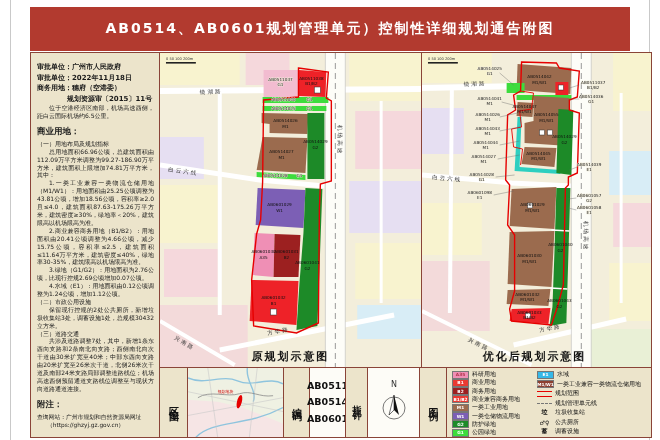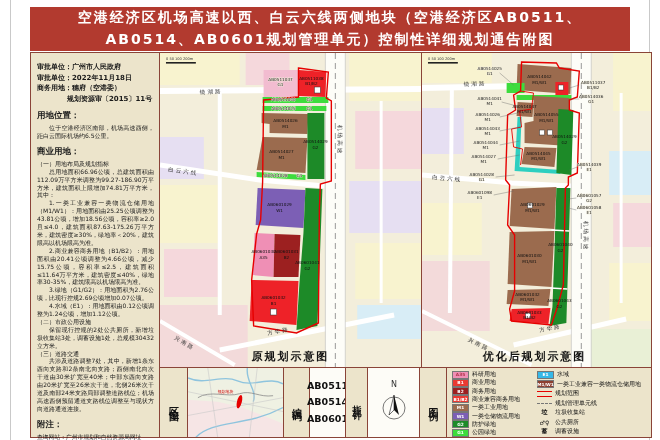--- a/index.html
+++ b/index.html
@@ -50,33 +50,31 @@
   .lg-lbl{font-size:6px;color:#111;white-space:nowrap;}
 </style>
 </head>
 <body>
 
 <div id="page">
   <div class="edge" style="left:10px;"></div>
   <div class="edge" style="left:649px;"></div>
 
   <div id="title-bar">
-    <div>空港经济区机场高速以西、白云六线两侧地块（空港经济区AB0511、</div>
     <div>AB0514、AB0601规划管理单元）控制性详细规划通告附图</div>
   </div>
 
   <div id="content">
 
     <div class="abs" id="left-panel">
       <div class="appr">审批单位：广州市人民政府</div>
       <div class="appr">审批单位：2022年11月18日</div>
       <div class="appr">商务用地：穗府（空港委）</div>
       <div class="appr indent">规划资源审〔2015〕11号</div>
 
-      <div class="lp-head">用地位置：</div>
       <div class="lp-body">位于空港经济区南部，机场高速西侧，距白云国际机场约6.5公里。</div>
 
       <div class="lp-head">商业用地：</div>
       <div class="lp-sub">（一）用地布局及规划指标</div>
       <div class="lp-body">总用地面积66.96公顷，总建筑面积由112.09万平方米调整为99.27-186.90万平方米，建筑面积上限增加74.81万平方米，其中：</div>
       <div class="lp-body">1.一类工业兼容一类物流仓储用地（M1/W1）：用地面积由25.25公顷调整为43.81公顷，增加18.56公顷，容积率≥2.0且≤4.0，建筑面积87.63-175.26万平方米，建筑密度≥30%，绿地率＜20%，建筑限高以机场限高为准。</div>
       <div class="lp-body">2.商业兼容商务用地（B1/B2）：用地面积由20.41公顷调整为4.66公顷，减少15.75公顷，容积率≤2.5，建筑面积≤11.64万平方米，建筑密度≤40%，绿地率30-35%，建筑限高以机场限高为准。</div>
       <div class="lp-body">3.绿地（G1/G2）：用地面积为2.76公顷，比现行控规2.69公顷增加0.07公顷。</div>
       <div class="lp-body">4.水域（E1）：用地面积由0.12公顷调整为1.24公顷，增加1.12公顷。</div>
       <div class="lp-sub">（二）市政公用设施</div>

